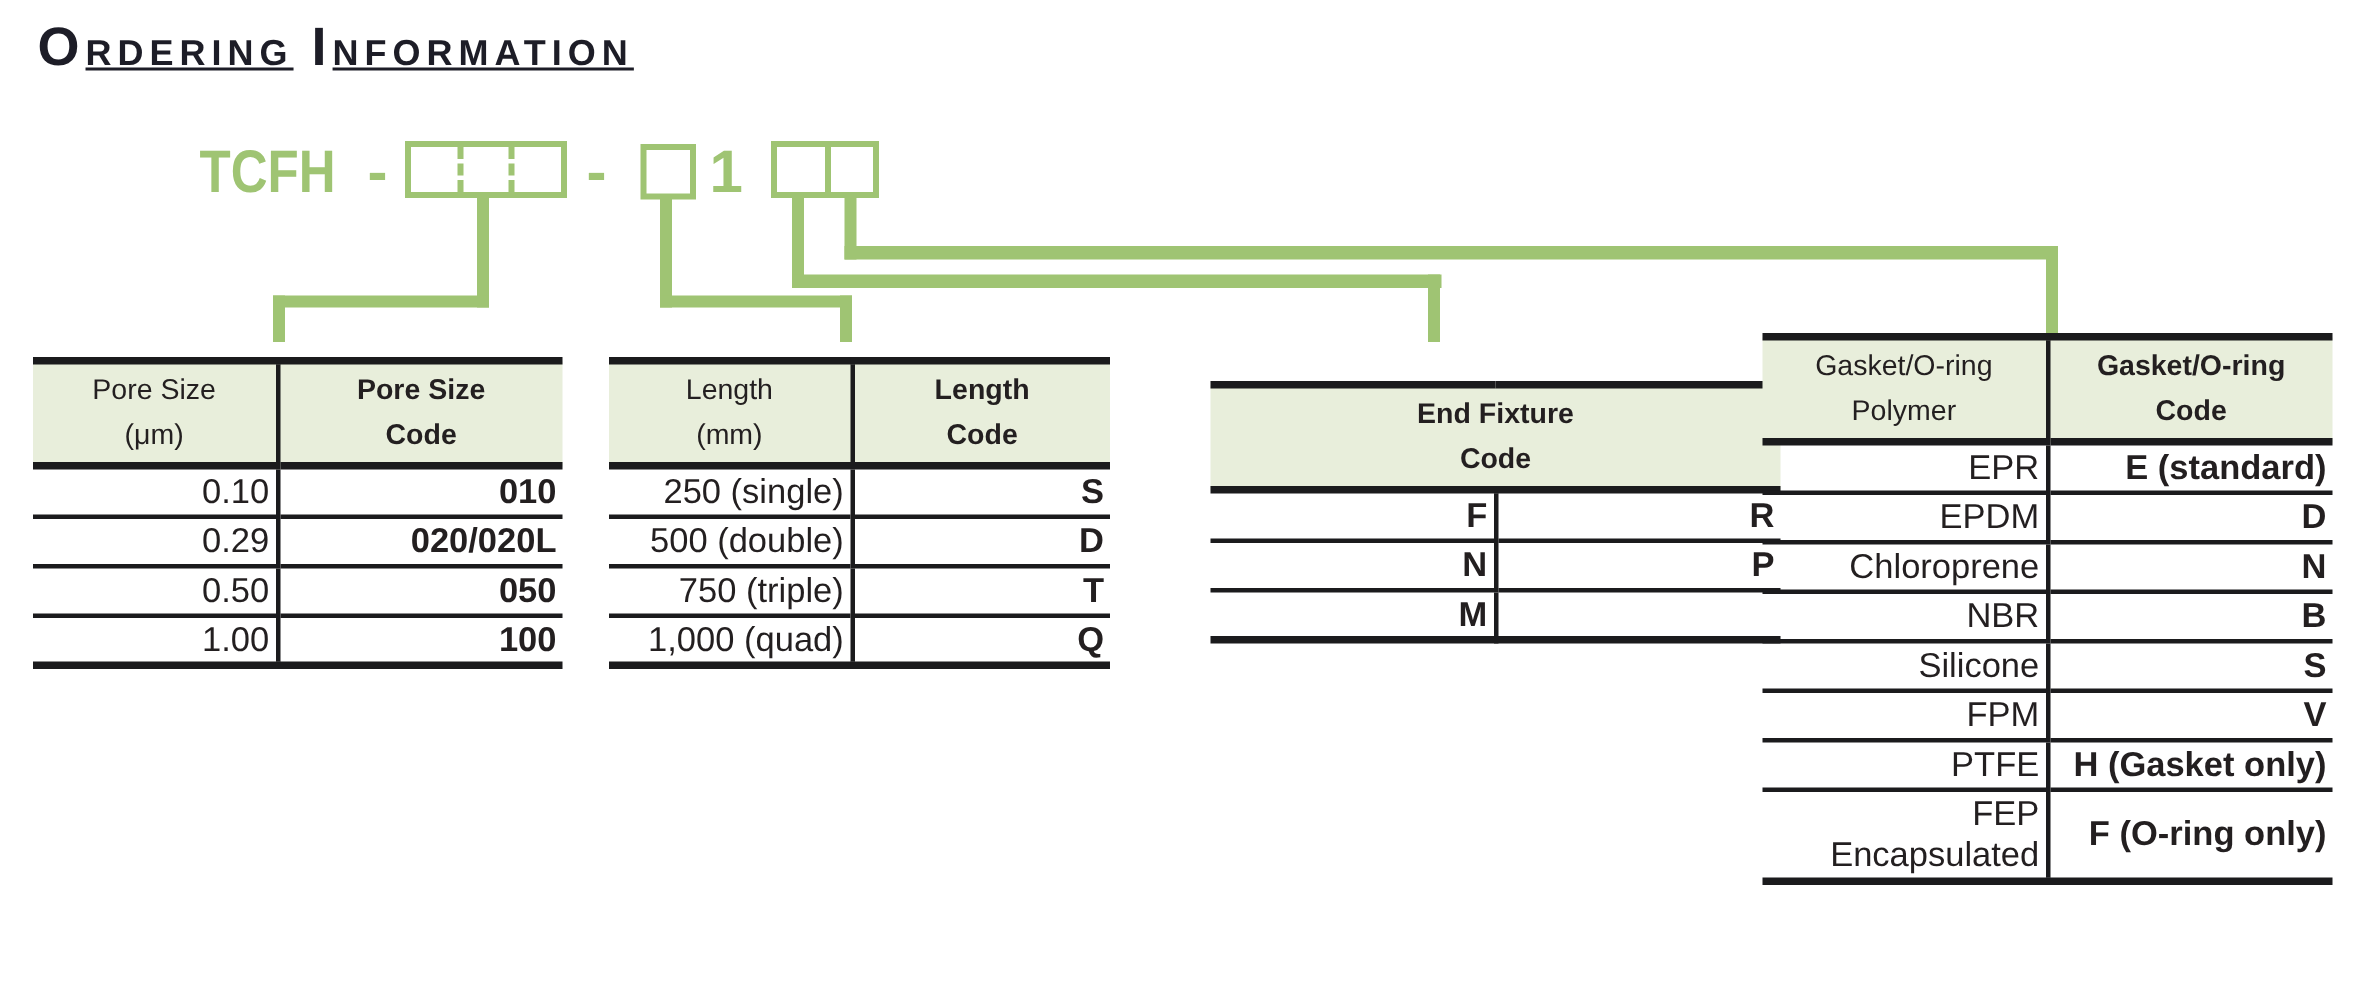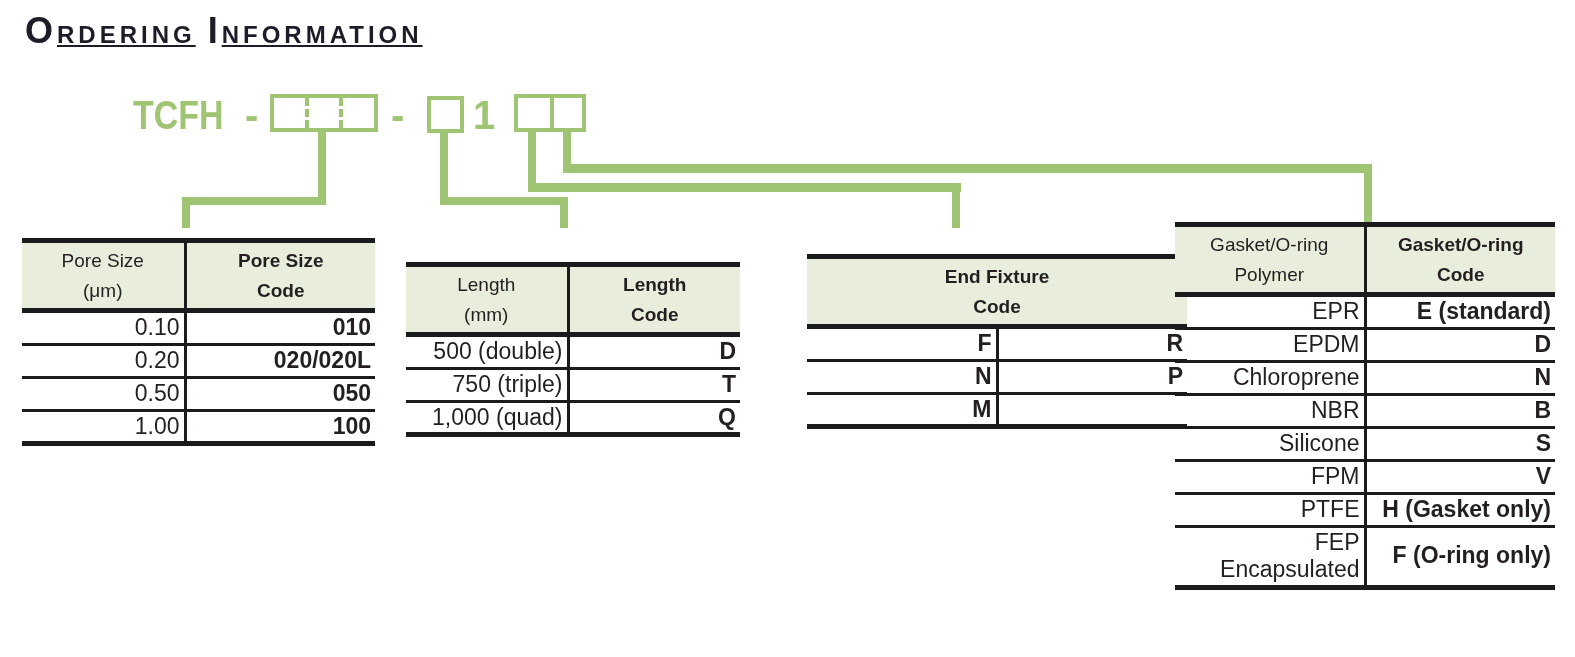--- a/index.html
+++ b/index.html
@@ -90,21 +90,21 @@
     vertical-align: middle;
     white-space: pre-line;
     line-height: 1.2;
     border-top: 3px solid var(--line);
     padding: 1px 4px;
   }
   table.tbl td:first-child, table.tbl th.c1 { border-right: 3px solid var(--line); }
 
   #table-pore    { left: 22px;   top: 238px; width: 353px; }
   #table-pore    col.c1 { width: 163px; }
-  #table-length  { left: 406px;  top: 238px; width: 334px; margin-top: 24px; }
+  #table-length  { left: 406px;  top: 238px; width: 334px; }
   #table-length  col.c1 { width: 162px; }
   #table-fixture { left: 807px;  top: 238px; width: 380px; margin-top: 16px; }
   #table-fixture col.c1 { width: 190px; }
   #table-gasket  { left: 1175px; top: 222px; width: 380px; }
   #table-gasket  col.c1 { width: 190px; }
 </style>
 </head>
 <body>
 
 <div class="canvas">
@@ -159,21 +159,21 @@
           <th class="bold">Pore Size
 Code</th>
         </tr>
       </thead>
       <tbody>
         <tr>
           <td>0.10</td>
           <td class="bold">010</td>
         </tr>
         <tr>
-          <td>0.20</td>
+          <td>0.29</td>
           <td class="bold">020/020L</td>
         </tr>
         <tr>
           <td>0.50</td>
           <td class="bold">050</td>
         </tr>
         <tr>
           <td>1.00</td>
           <td class="bold">100</td>
         </tr>
@@ -188,20 +188,24 @@
   <thead>
         <tr>
           <th class="c1">Length
 (mm)</th>
           <th class="bold">Length
 Code</th>
         </tr>
       </thead>
       <tbody>
         <tr>
+          <td>250 (single)</td>
+          <td class="bold">S</td>
+        </tr>
+        <tr>
           <td>500 (double)</td>
           <td class="bold">D</td>
         </tr>
         <tr>
           <td>750 (triple)</td>
           <td class="bold">T</td>
         </tr>
         <tr>
           <td>1,000 (quad)</td>
           <td class="bold">Q</td>

